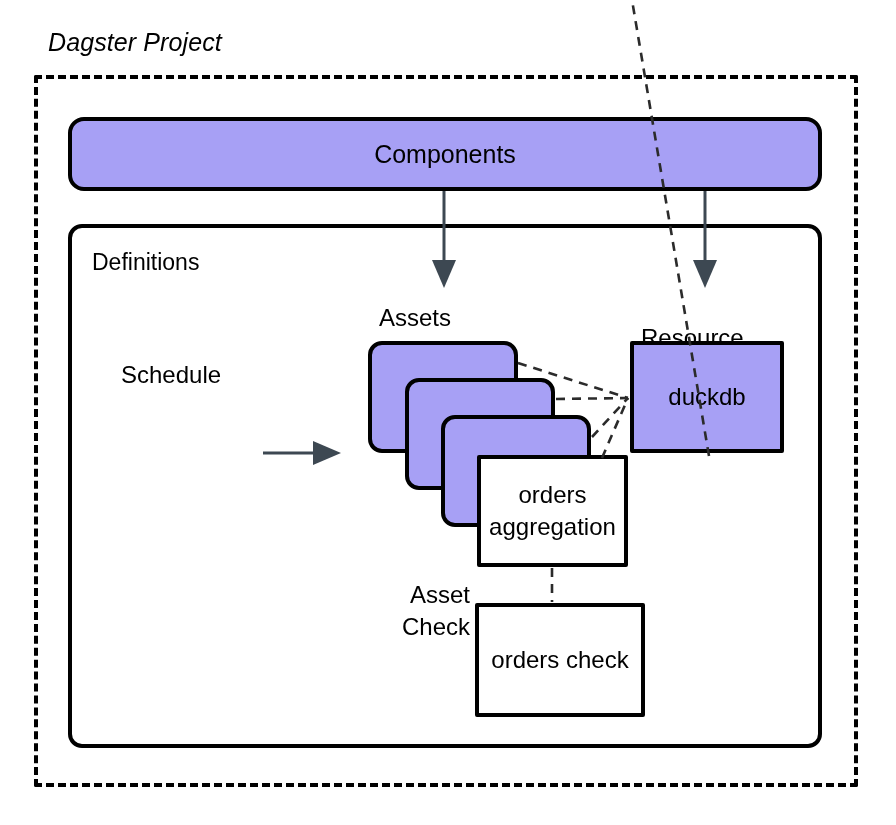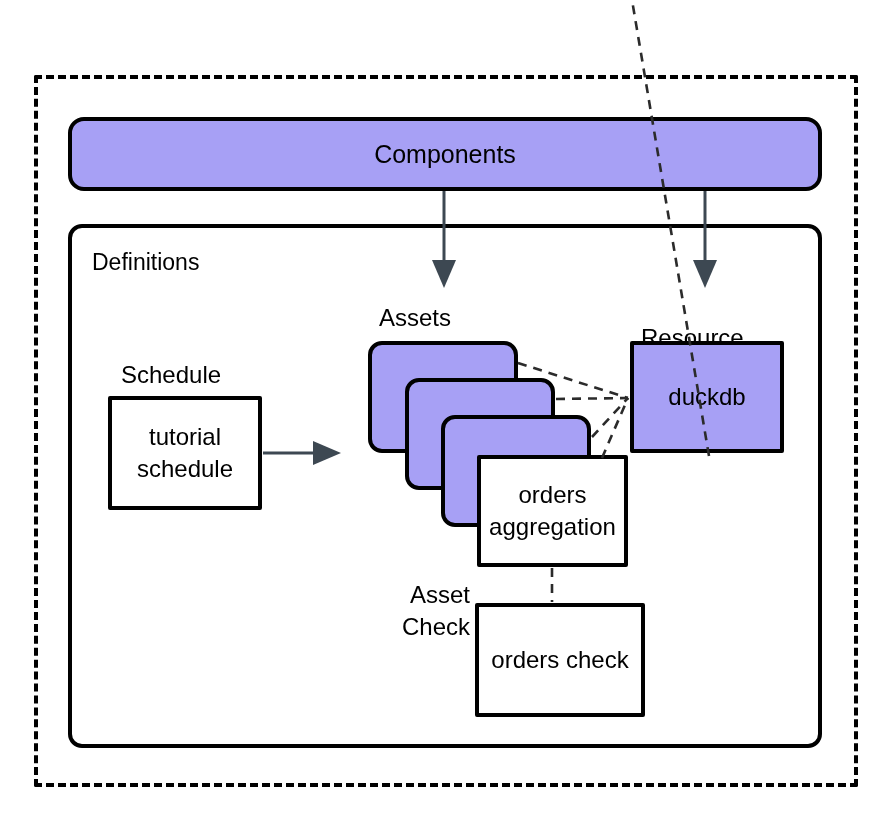--- a/index.html
+++ b/index.html
@@ -181,20 +181,21 @@
     height: 825px;
     z-index: 7;
     pointer-events: none;
   }
 </style>
 </head>
 <body>
 
 <div id="canvas">
 
+  <div class="label label-italic" id="project-title">Dagster Project</div>
 
   <div id="project-boundary"></div>
 
   <div class="node node-purple" id="components-box">
     <span class="node-text">Components</span>
   </div>
 
   <div id="definitions-box"></div>
   <div class="label" id="definitions-title">Definitions</div>
 
@@ -225,23 +226,20 @@
   </svg>
 
   <div class="node node-purple asset-card" id="asset-card-1"></div>
   <div class="node node-purple asset-card" id="asset-card-2"></div>
   <div class="node node-purple asset-card" id="asset-card-3"></div>
 
   <div class="node node-purple" id="duckdb-box">
     <span class="node-text">duckdb</span>
   </div>
 
-  <div class="node node-white" id="tutorial-schedule-box">
-    <span class="node-text">tutorial schedule</span>
-  </div>
 
   <svg id="connectors-top" viewBox="0 0 896 825" xmlns="http://www.w3.org/2000/svg">
     <g stroke="#2b2b2b" stroke-width="2.6" fill="none" stroke-dasharray="9,7">
 
       <line x1="518" y1="363" x2="628" y2="398"></line>
 
       <line x1="556" y1="399" x2="628" y2="398"></line>
 
       <line x1="592" y1="437" x2="628" y2="398"></line>
 

